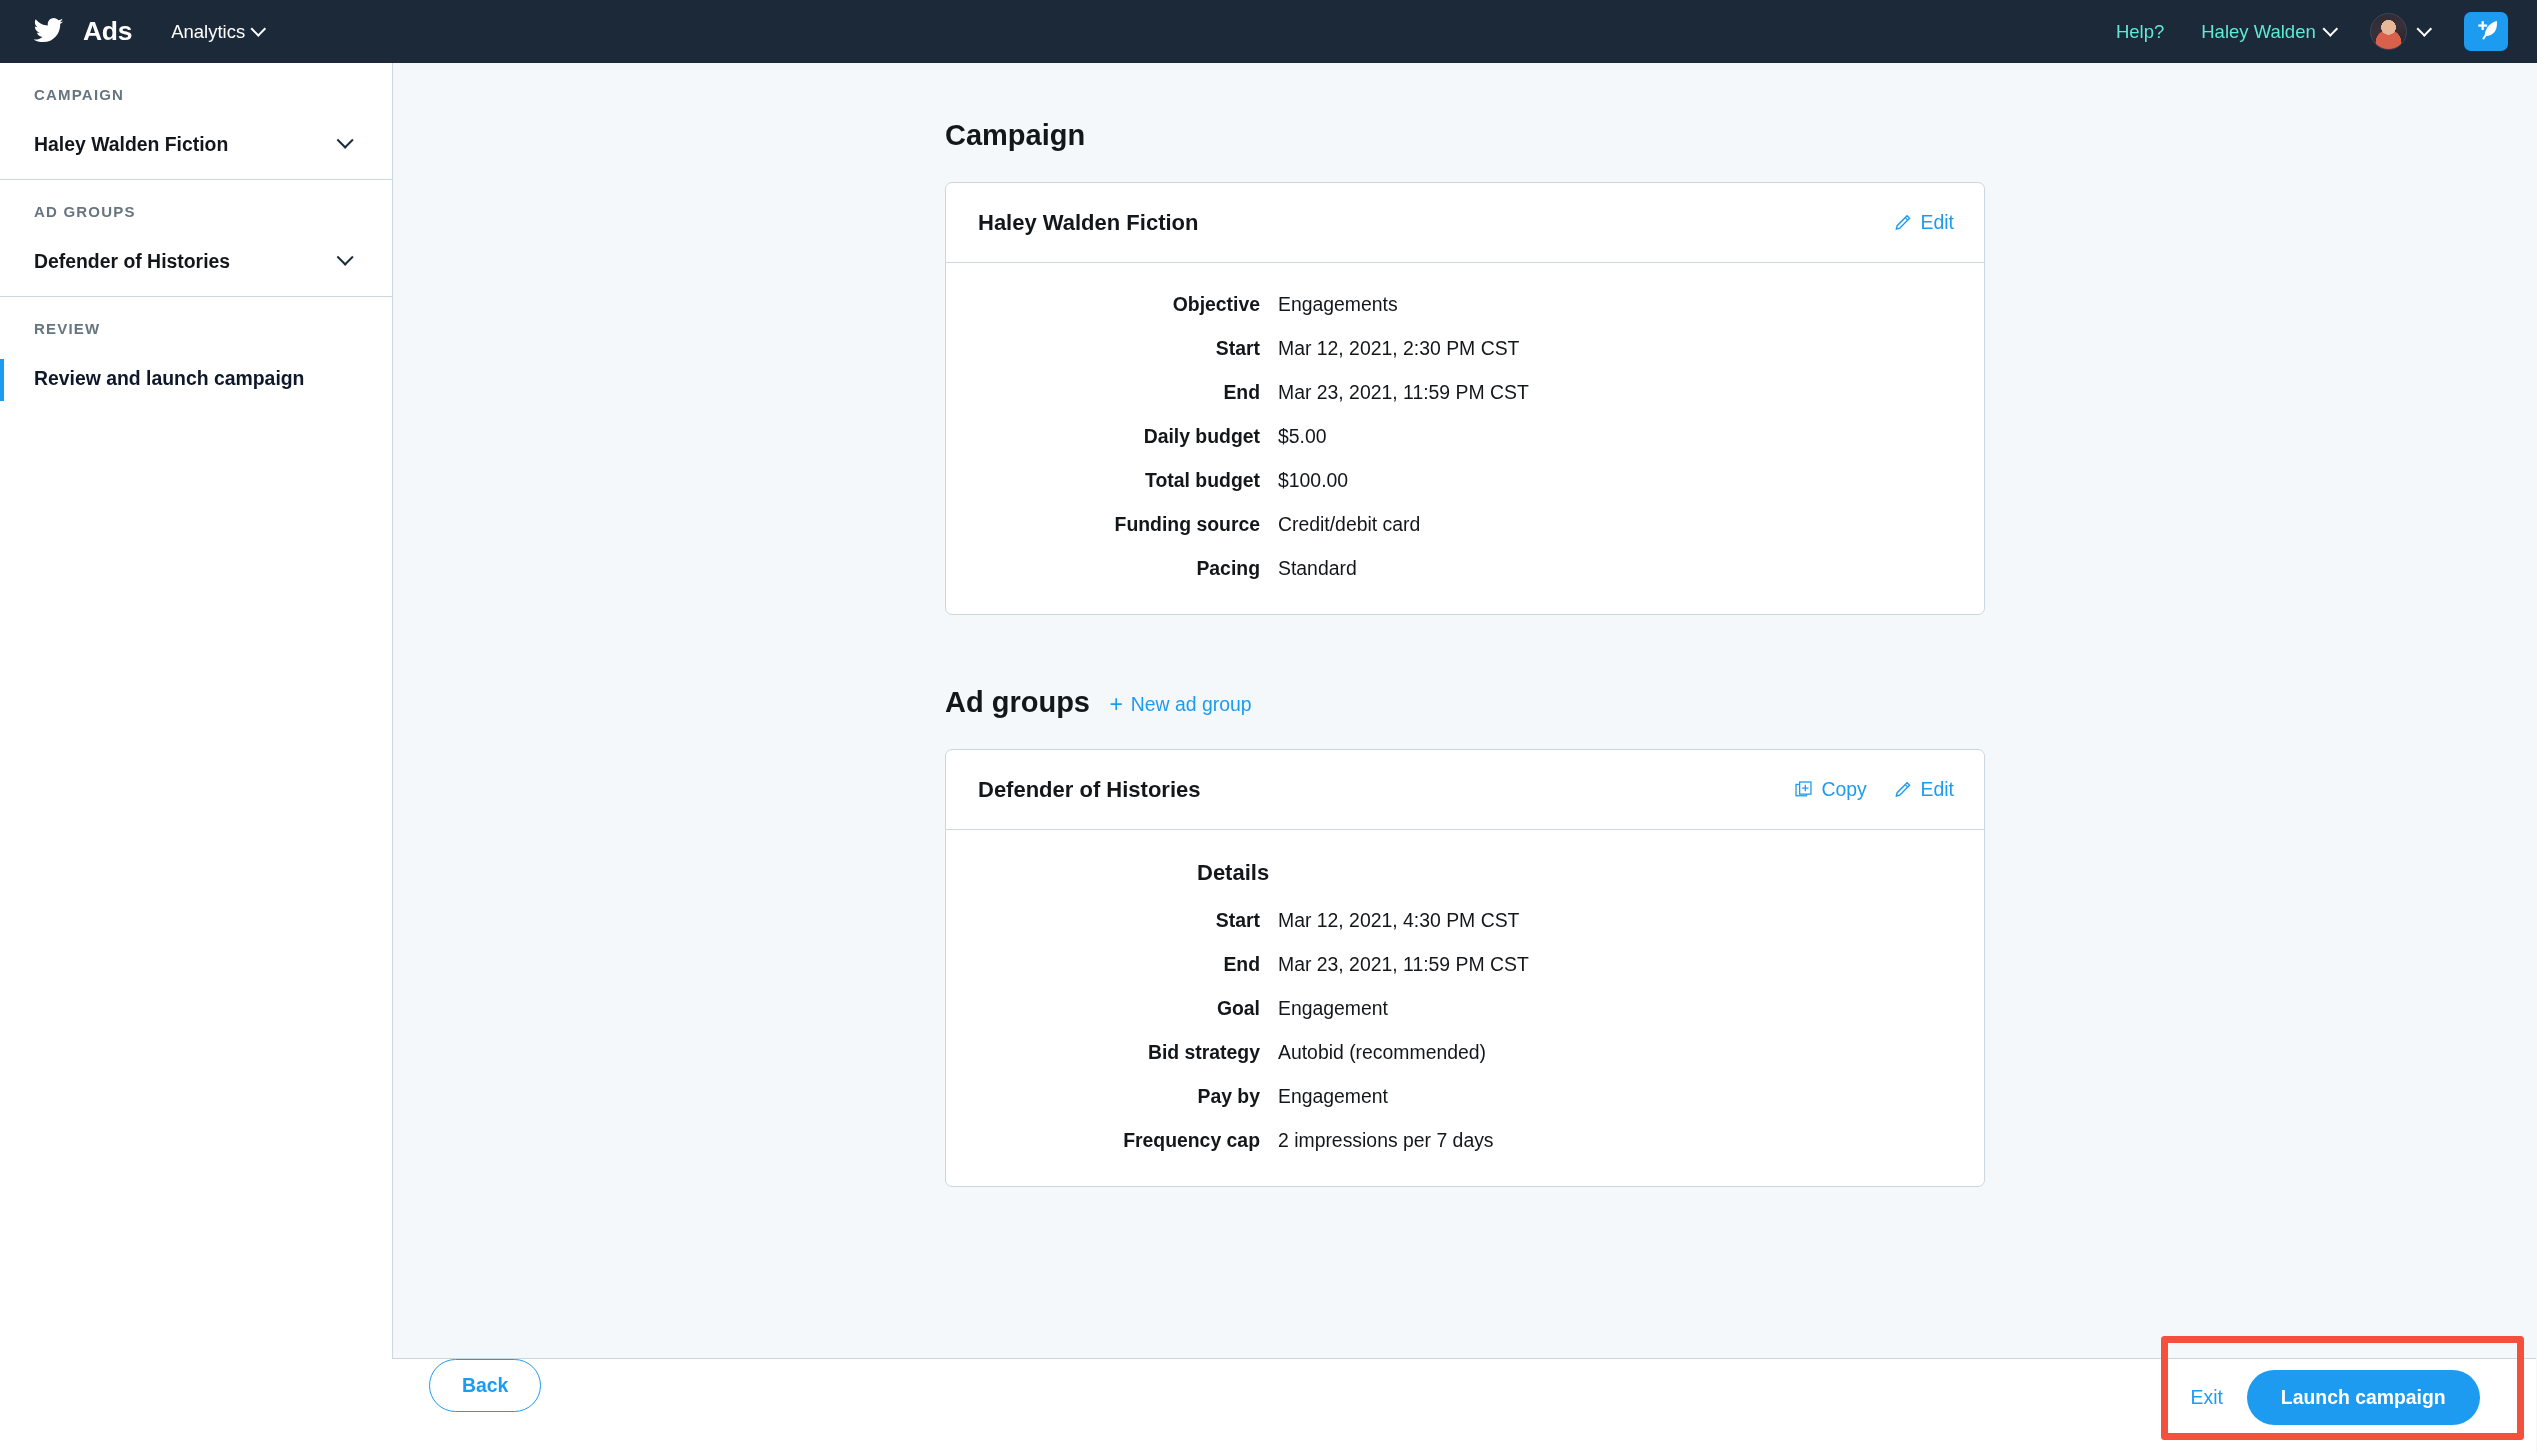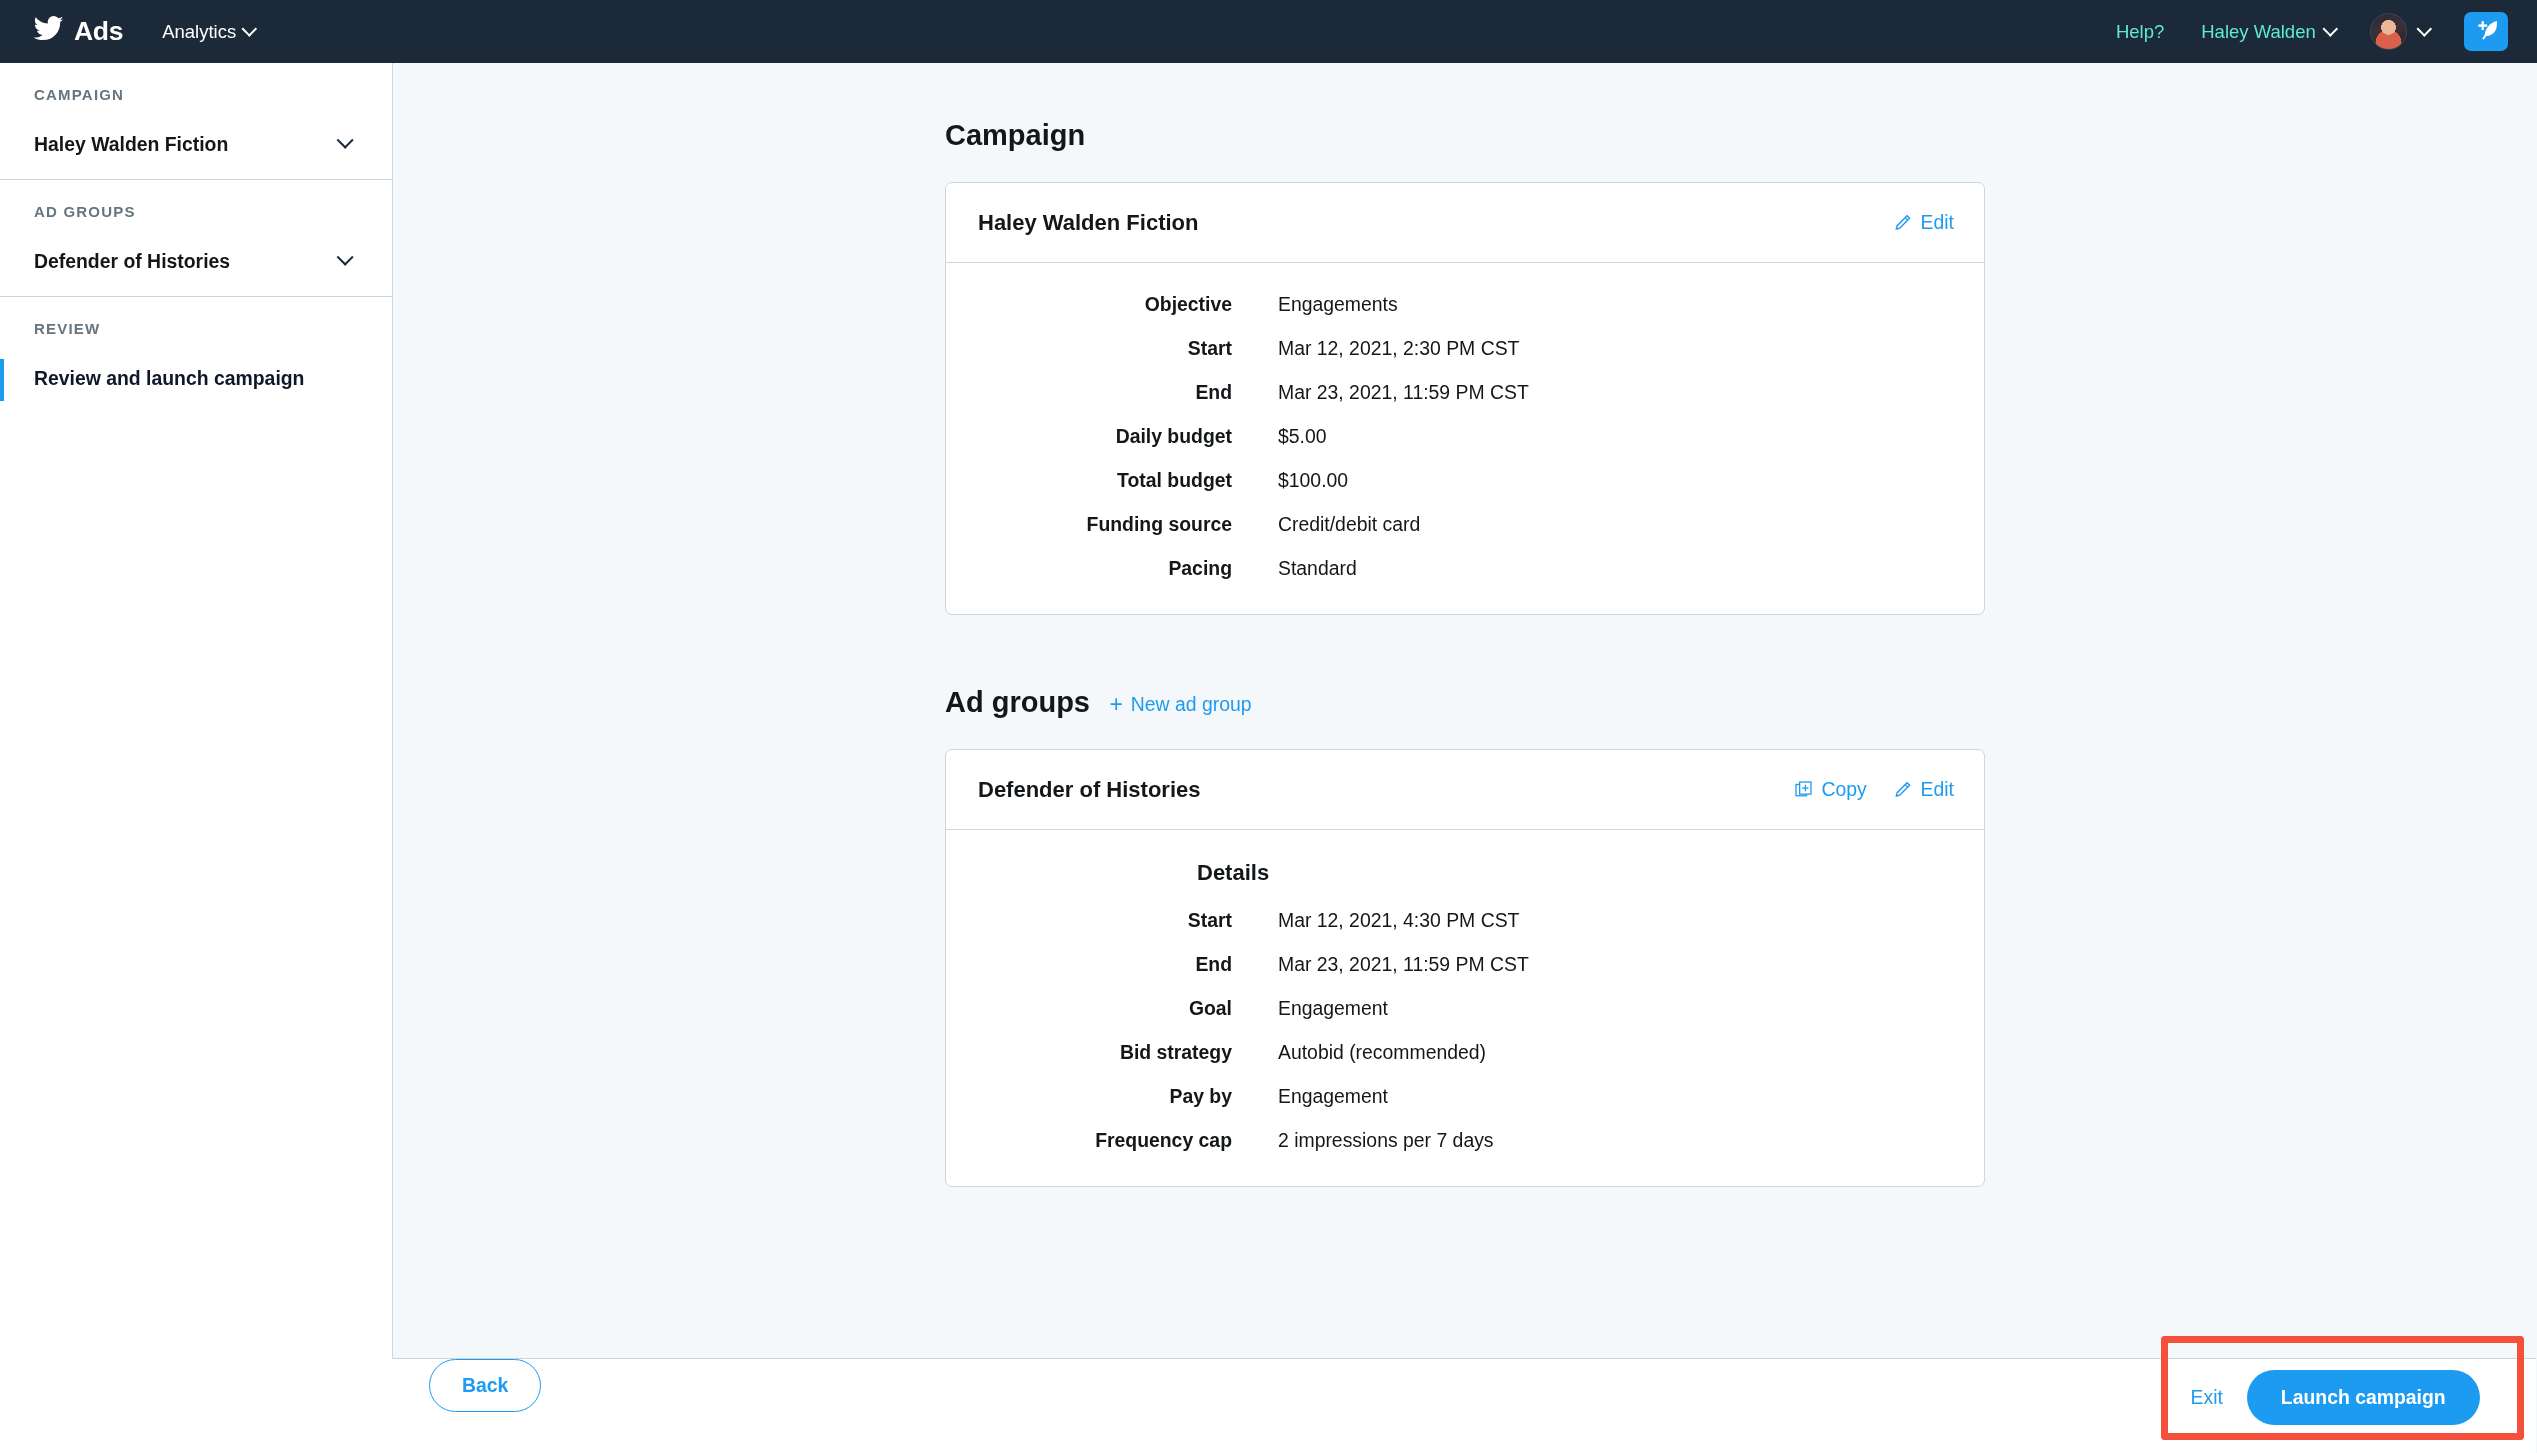--- a/index.html
+++ b/index.html
@@ -12,21 +12,21 @@
 
   
   .topnav {
     position: absolute; top: 0; left: 0;
     width: 2538px; height: 63px;
     background: #1c2938;
     display: flex; align-items: center;
     padding: 0 30px 0 32px;
     z-index: 40;
   }
-  .brand { display: flex; align-items: flex-start; gap: 10px; }
+  .brand { display: flex; align-items: center; gap: 19px; }
   .bird { width: 32px; height: 26.5px; display: block; }
   .brand-name {
     color: #fff; font-size: 26.5px; font-weight: bold; letter-spacing: -0.3px;
   }
   .nav-link {
     color: #fff; font-size: 18.5px; margin-left: 39px;
     display: flex; align-items: center; gap: 8px; cursor: pointer;
   }
   .chev-down {
     display:inline-block; width: 10.6px; height: 10.6px;
@@ -125,21 +125,21 @@
   }
   .card-body { padding: 30px 32px 34px 32px; }
 
   .detail-title {
     font-size: 22px; font-weight: bold; color: #14171a;
     margin-left: 219px; margin-bottom: 23px;
   }
   .drow { display: flex; align-items: baseline; margin-bottom: 21px; }
   .drow:last-child { margin-bottom: 0; }
   .dlabel {
-    width: 300px; text-align: right; padding-right: 46px;
+    width: 300px; text-align: right; padding-right: 18px;
     font-size: 19.4px; font-weight: bold; color: #14171a;
     flex: none;
   }
   .dval { font-size: 19.4px; color: #14171a; }
 
   
   .footer {
     position: absolute; left: 392px; top: 1358px;
     width: 2144px; height: 95px;
     background: #fff; border-top: 0.9px solid #ccd6dd;

